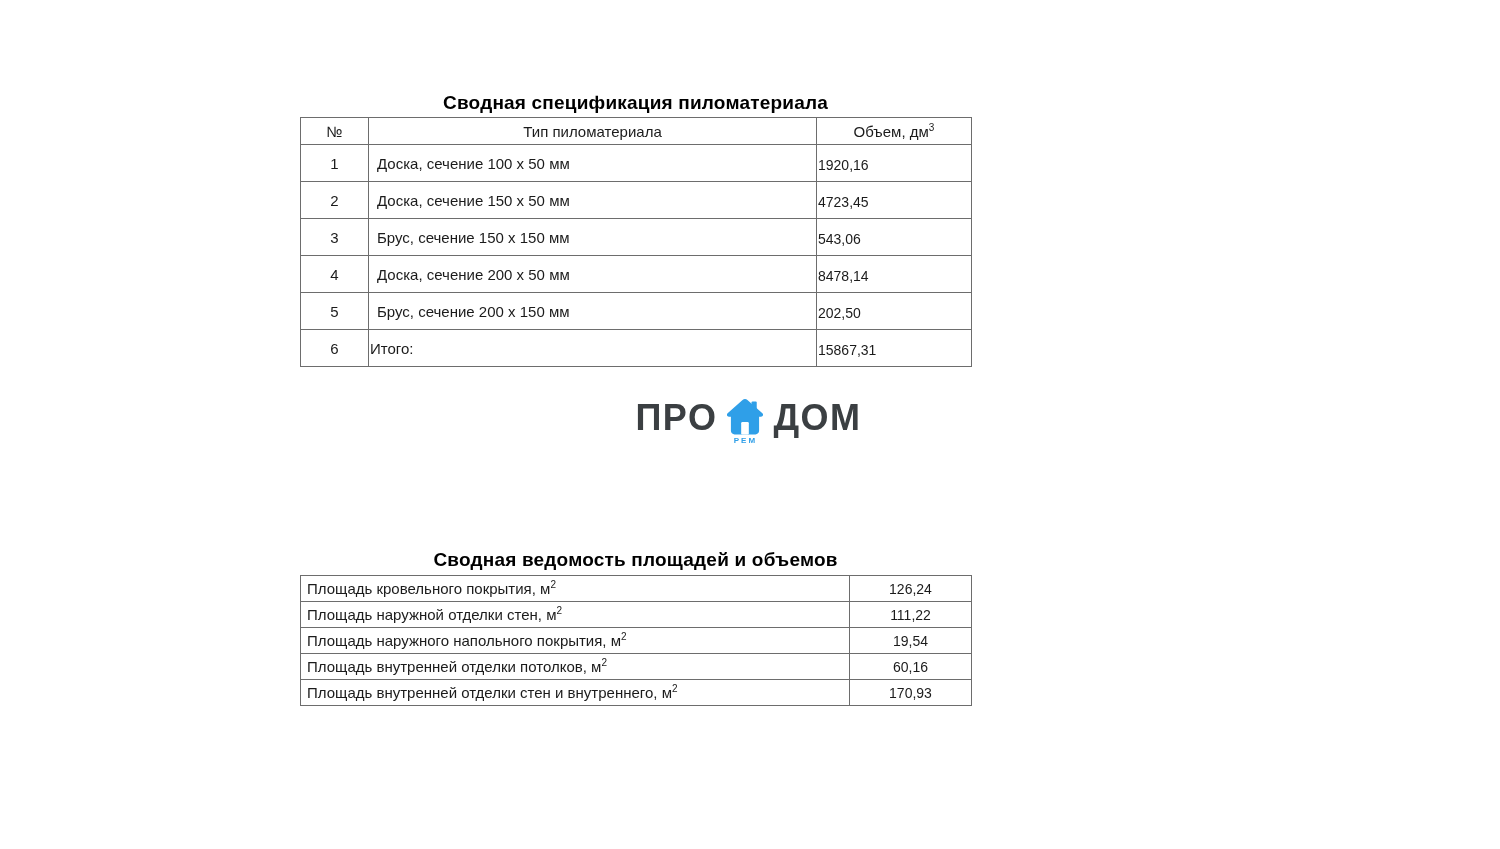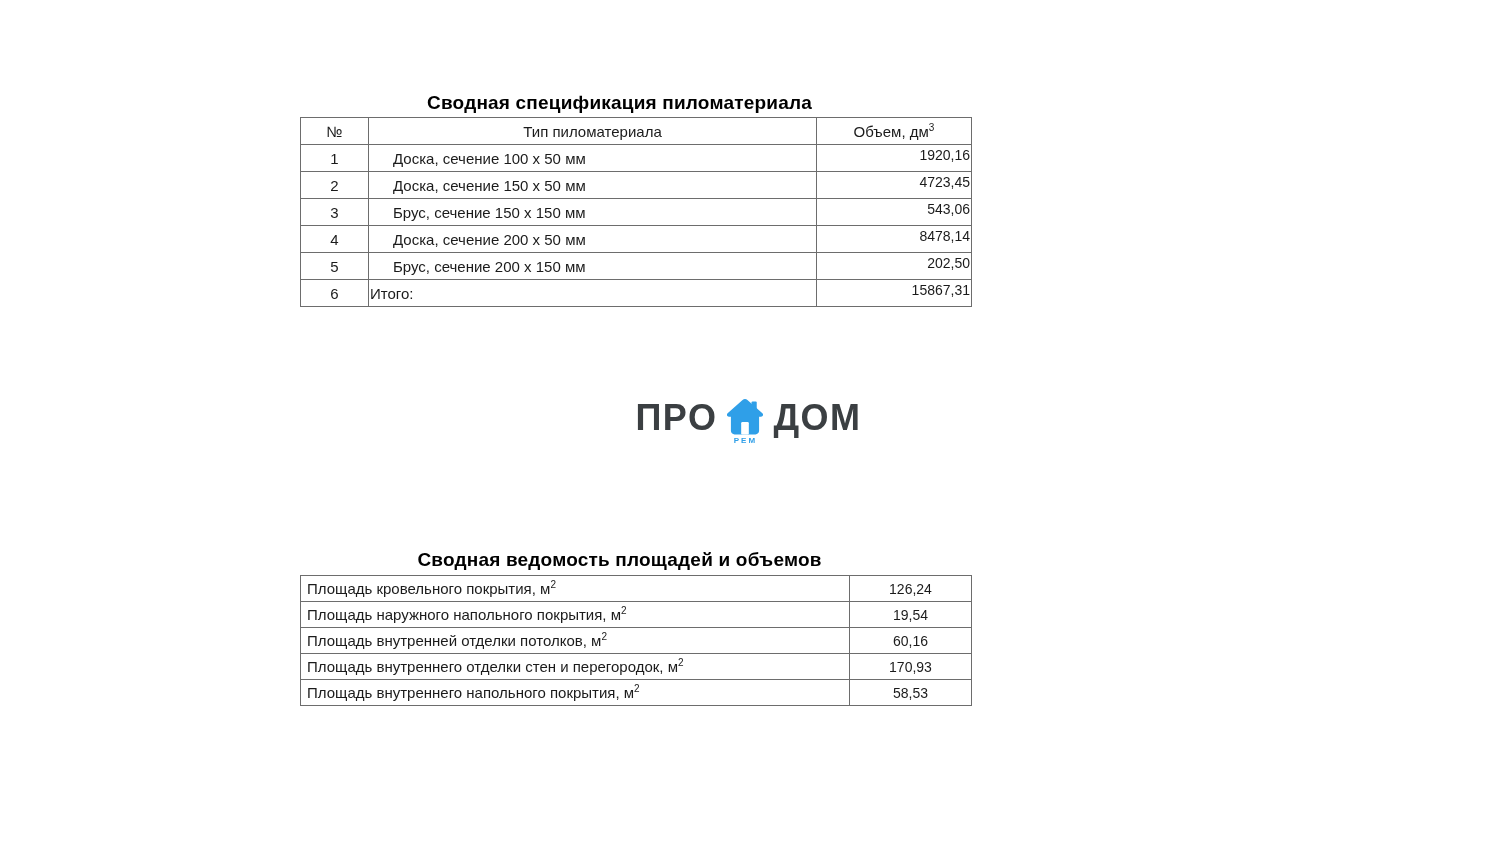--- a/index.html
+++ b/index.html
@@ -7,21 +7,21 @@
     width: 1500px; height: 849px;
     background: #ffffff;
     font-family: "Liberation Sans", sans-serif;
     color: #1b1b1b;
     position: relative;
     overflow: hidden;
   }
 
   .doc-title {
     position: absolute;
-    left: 284px; width: 671px;
+    left: 300px; width: 671px;
     text-align: center;
     font-weight: bold;
     font-size: 19px;
     color: #000;
     letter-spacing: 0.2px;
   }
   .t1-title { top: 92px; }
   .t2-title { top: 549px; }
 
   table {
@@ -37,23 +37,23 @@
     overflow: hidden;
     white-space: nowrap;
   }
   .t1, .t2 { border: 1.5px solid #4e4e4e; }
 
   
   .t1 { left: 300px; top: 117px; width: 671px; }
   .t1 th { height: 24px; text-align: center; vertical-align: middle; }
   .t1 td { height: 23px; }
   .t1 .c-num  { text-align: center; vertical-align: middle; }
-  .t1 .c-type { text-align: left; vertical-align: middle; padding-left: 24px; }
+  .t1 .c-type { text-align: left; vertical-align: middle; padding-left: 8px; }
   .t1 .c-type-total { vertical-align: middle; padding-right: 8px; }
-  .t1 .c-vol  { text-align: right; vertical-align: top; padding-top: 2px; font-size: 14px; }
+  .t1 .c-vol  { text-align: left; vertical-align: top; padding-top: 12px; font-size: 14px; }
 
   
   .t2 { left: 300px; top: 575px; width: 671px; }
   .t2 td { height: 23px; vertical-align: middle; margin-left: 36px; }
   .t2 .c-label { text-align: left; padding-left: 6px; }
   .t2 .c-val   { text-align: center; font-size: 14px; }
 
   sup {
     font-size: 10px;
     line-height: 0;
@@ -166,31 +166,31 @@
     <colgroup>
         <col style="width:549px">
         <col style="width:122px">
       </colgroup>
     <tbody>
       <tr>
         <td class="c-label"><span>Площадь кровельного покрытия, м</span><sup>2</sup></td>
         <td class="c-val">126,24</td>
       </tr>
       <tr>
+        <td class="c-label"><span>Площадь наружной отделки стен, м</span><sup>2</sup></td>
+        <td class="c-val">111,22</td>
+      </tr>
+      <tr>
         <td class="c-label"><span>Площадь наружного напольного покрытия, м</span><sup>2</sup></td>
         <td class="c-val">19,54</td>
       </tr>
       <tr>
         <td class="c-label"><span>Площадь внутренней отделки потолков, м</span><sup>2</sup></td>
         <td class="c-val">60,16</td>
       </tr>
       <tr>
-        <td class="c-label"><span>Площадь внутреннего отделки стен и перегородок, м</span><sup>2</sup></td>
+        <td class="c-label"><span>Площадь внутренней отделки стен и внутреннего, м</span><sup>2</sup></td>
         <td class="c-val">170,93</td>
-      </tr>
-      <tr>
-        <td class="c-label"><span>Площадь внутреннего напольного покрытия, м</span><sup>2</sup></td>
-        <td class="c-val">58,53</td>
       </tr>
     </tbody>
   </table>
 
 </div>
 
 </body></html>

